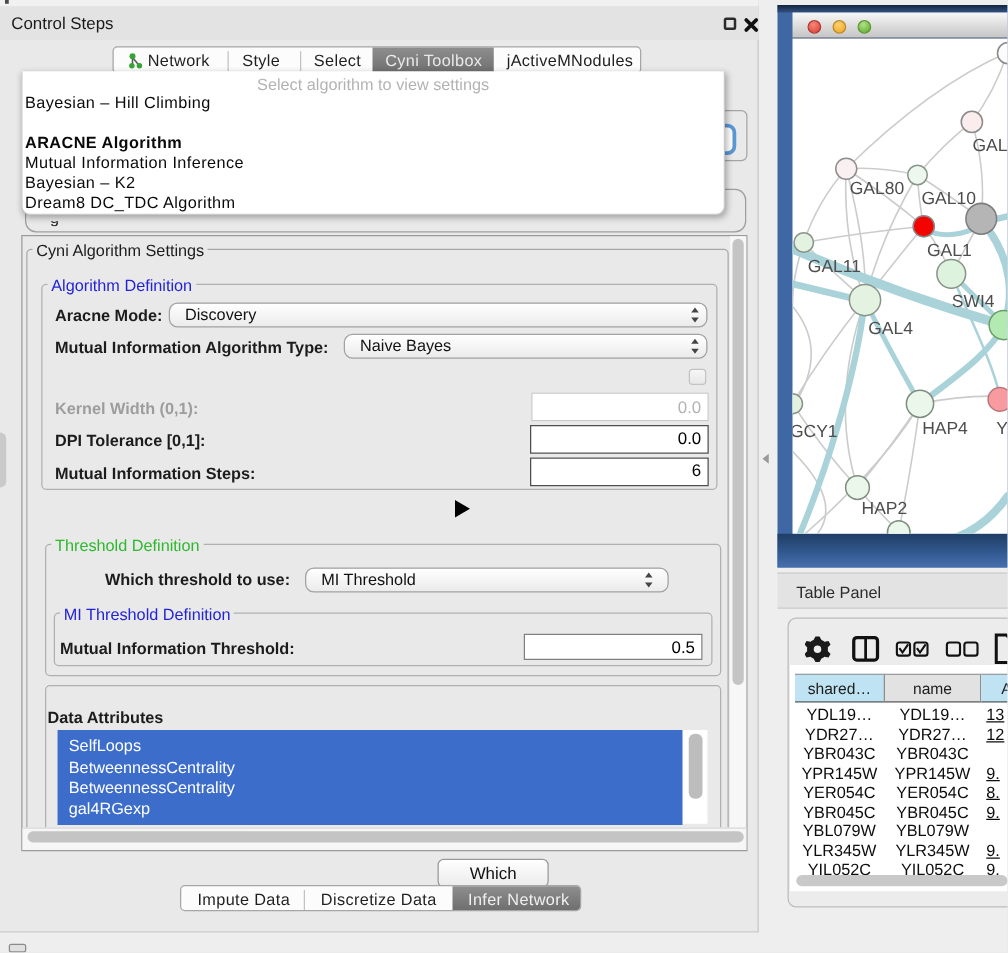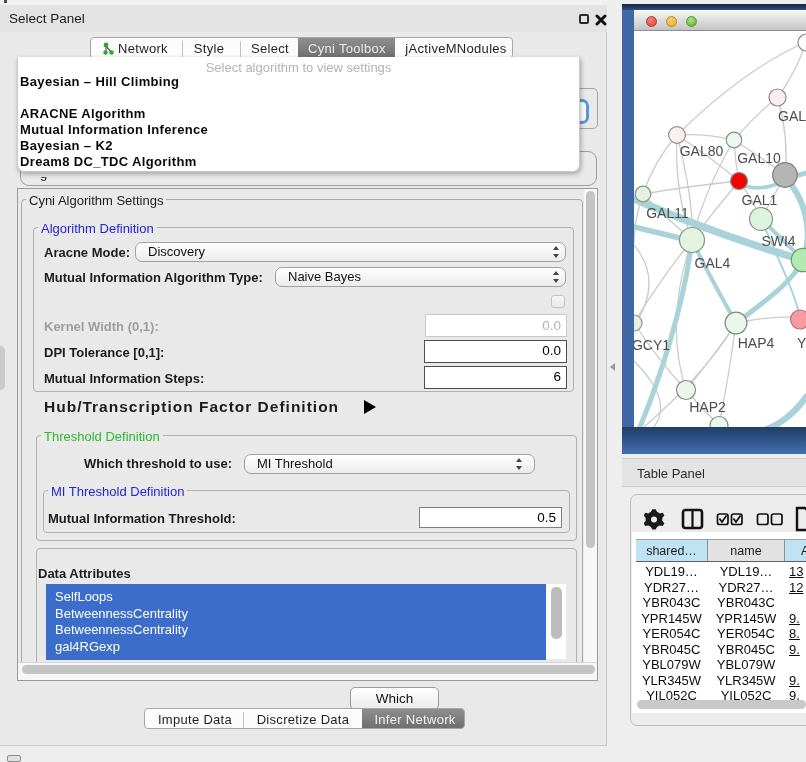--- a/index.html
+++ b/index.html
@@ -27,21 +27,21 @@
 .lbl { position:absolute; font-size:13px; font-weight:bold; color:#1c1c1c; white-space:nowrap; }
 .lbl.dis { color:#9d9d9d; }
 .combo { position:absolute; height:20px; background:linear-gradient(#ffffff,#ebebeb); border:1px solid #a2a2a2; border-radius:7px; font-size:13px; color:#111; line-height:18px; padding-left:12px; }
 .stepper { position:absolute; width:7px; height:12px; }
 .stepper:before, .stepper:after { content:""; position:absolute; left:0; border-left:3.5px solid transparent; border-right:3.5px solid transparent; }
 .stepper:before { top:0; border-bottom:4.5px solid #444; }
 .stepper:after { bottom:0; border-top:4.5px solid #444; }
 .field { position:absolute; background:#fff; font-size:13.5px; text-align:right; padding-right:5px; color:#000; }
 
 #popup { left:17px; top:57px; width:563px; height:115px; background:#ffffff; border:1px solid #c9c9c9; border-top:none; border-radius:0 0 7px 7px; box-shadow:1px 2px 5px rgba(0,0,0,0.30); z-index:10; }
-.pitem { position:absolute; left:2px; font-size:13px; letter-spacing:0.35px; color:#0a0a0a; white-space:nowrap;font-weight:bold; }
+.pitem { position:absolute; left:2px; font-size:13px; letter-spacing:0.35px; color:#0a0a0a; white-space:nowrap; }
 #listblue { position:absolute; left:0; top:0; width:500px; height:76px; background:#3d6dcb; }
 .litem { position:absolute; left:9px; font-size:13px; color:#ffffff; white-space:nowrap; }
 
 .sbthumb { position:absolute; background:#c4c4c4; border-radius:5px; }
 
 #btabs { left:144px; top:708px; width:321px; height:21px; }
 #btabsel { position:absolute; left:217px; top:0; width:102px; height:19px; background:linear-gradient(#8e8e8e,#6f6f6f); border-radius:0 3px 3px 0; }
 
 #netframe { left:622px; top:4px; width:184px; height:450px; background:#3f67a4; }
 #nettop { position:absolute; left:0; top:0; width:184px; height:6px; background:linear-gradient(#15233f,#31517f); }
@@ -57,21 +57,21 @@
 .trow { position:absolute; font-size:13px; color:#0d0d0d; white-space:nowrap; transform:translateX(-50%); }
 .tnum { position:absolute; left:789px; font-size:13px; color:#0d0d0d;text-decoration:underline; }
 </style>
 </head>
 <body>
 
 <div id="win" class="abs"></div>
 <div id="titlestrip" class="abs"></div>
 <div id="notch" class="abs"></div>
 <div id="titlebar" class="abs"></div>
-<div id="titletext" class="abs">Select Panel</div>
+<div id="titletext" class="abs">Control Steps</div>
 <div id="btn-max" class="abs"></div>
 <svg class="abs" style="left:595px;top:14px" width="12" height="12" viewBox="0 0 12 12">
     <path d="M2 2 L10 10 M10 2 L2 10" stroke="#111" stroke-width="3" stroke-linecap="round"></path>
   </svg>
 
 <div id="tabbar" class="abs seg">
   <div id="tabsel">
       <span class="tabtxt" style="left:49px">Cyni Toolbox</span>
     </div>
   <span class="tabtxt" style="left:52px">Network</span>
@@ -104,21 +104,20 @@
   <div class="combo" style="left:257px;top:78px;width:291px">Naive Bayes</div>
   <div class="stepper" style="left:535px;top:82px"></div>
   <div class="abs" style="left:533px;top:106px;width:14px;height:13px;background:linear-gradient(#f6f6f6,#e8e8e8);border:1px solid #c3c3c3;border-radius:3px"></div>
   <div class="lbl dis" style="left:26px;top:130px">Kernel Width (0,1):</div>
   <div class="field" style="left:407px;top:125px;width:142px;height:23px;border:1px solid #c9c9c9;color:#b3b3b3;line-height:21px">0.0</div>
   <div class="lbl" style="left:26px;top:156px">DPI Tolerance [0,1]:</div>
   <div class="field" style="left:406px;top:151px;width:143px;height:23px;border:1.5px solid #4e4e4e;line-height:20px">0.0</div>
   <div class="lbl" style="left:26px;top:182px">Mutual Information Steps:</div>
   <div class="field" style="left:406px;top:177px;width:143px;height:23px;border:1.5px solid #4e4e4e;line-height:20px">6</div>
 
-  <div class="lbl" style="left:26px;top:209px;font-size:15.5px;letter-spacing:1px">Hub/Transcription Factor Definition</div>
   <div class="abs" style="left:346px;top:211px;width:0;height:0;border-top:7px solid transparent;border-bottom:7px solid transparent;border-left:12px solid #000"></div>
 
   <div class="grp" style="left:18px;top:246px;width:541px;height:106px;border-color:#b0b0b0"></div>
   <div class="gtitle" style="left:23px;top:240px;color:#2eb82e">Threshold Definition</div>
   <div class="lbl" style="left:66px;top:267px">Which threshold to use:</div>
   <div class="combo" style="left:226px;top:265px;width:291px">MI Threshold</div>
   <div class="stepper" style="left:498px;top:269px"></div>
 
   <div class="grp" style="left:25px;top:301px;width:527px;height:43px;border-color:#b0b0b0"></div>
   <div class="gtitle" style="left:30px;top:295px;color:#2324d8">MI Threshold Definition</div>

